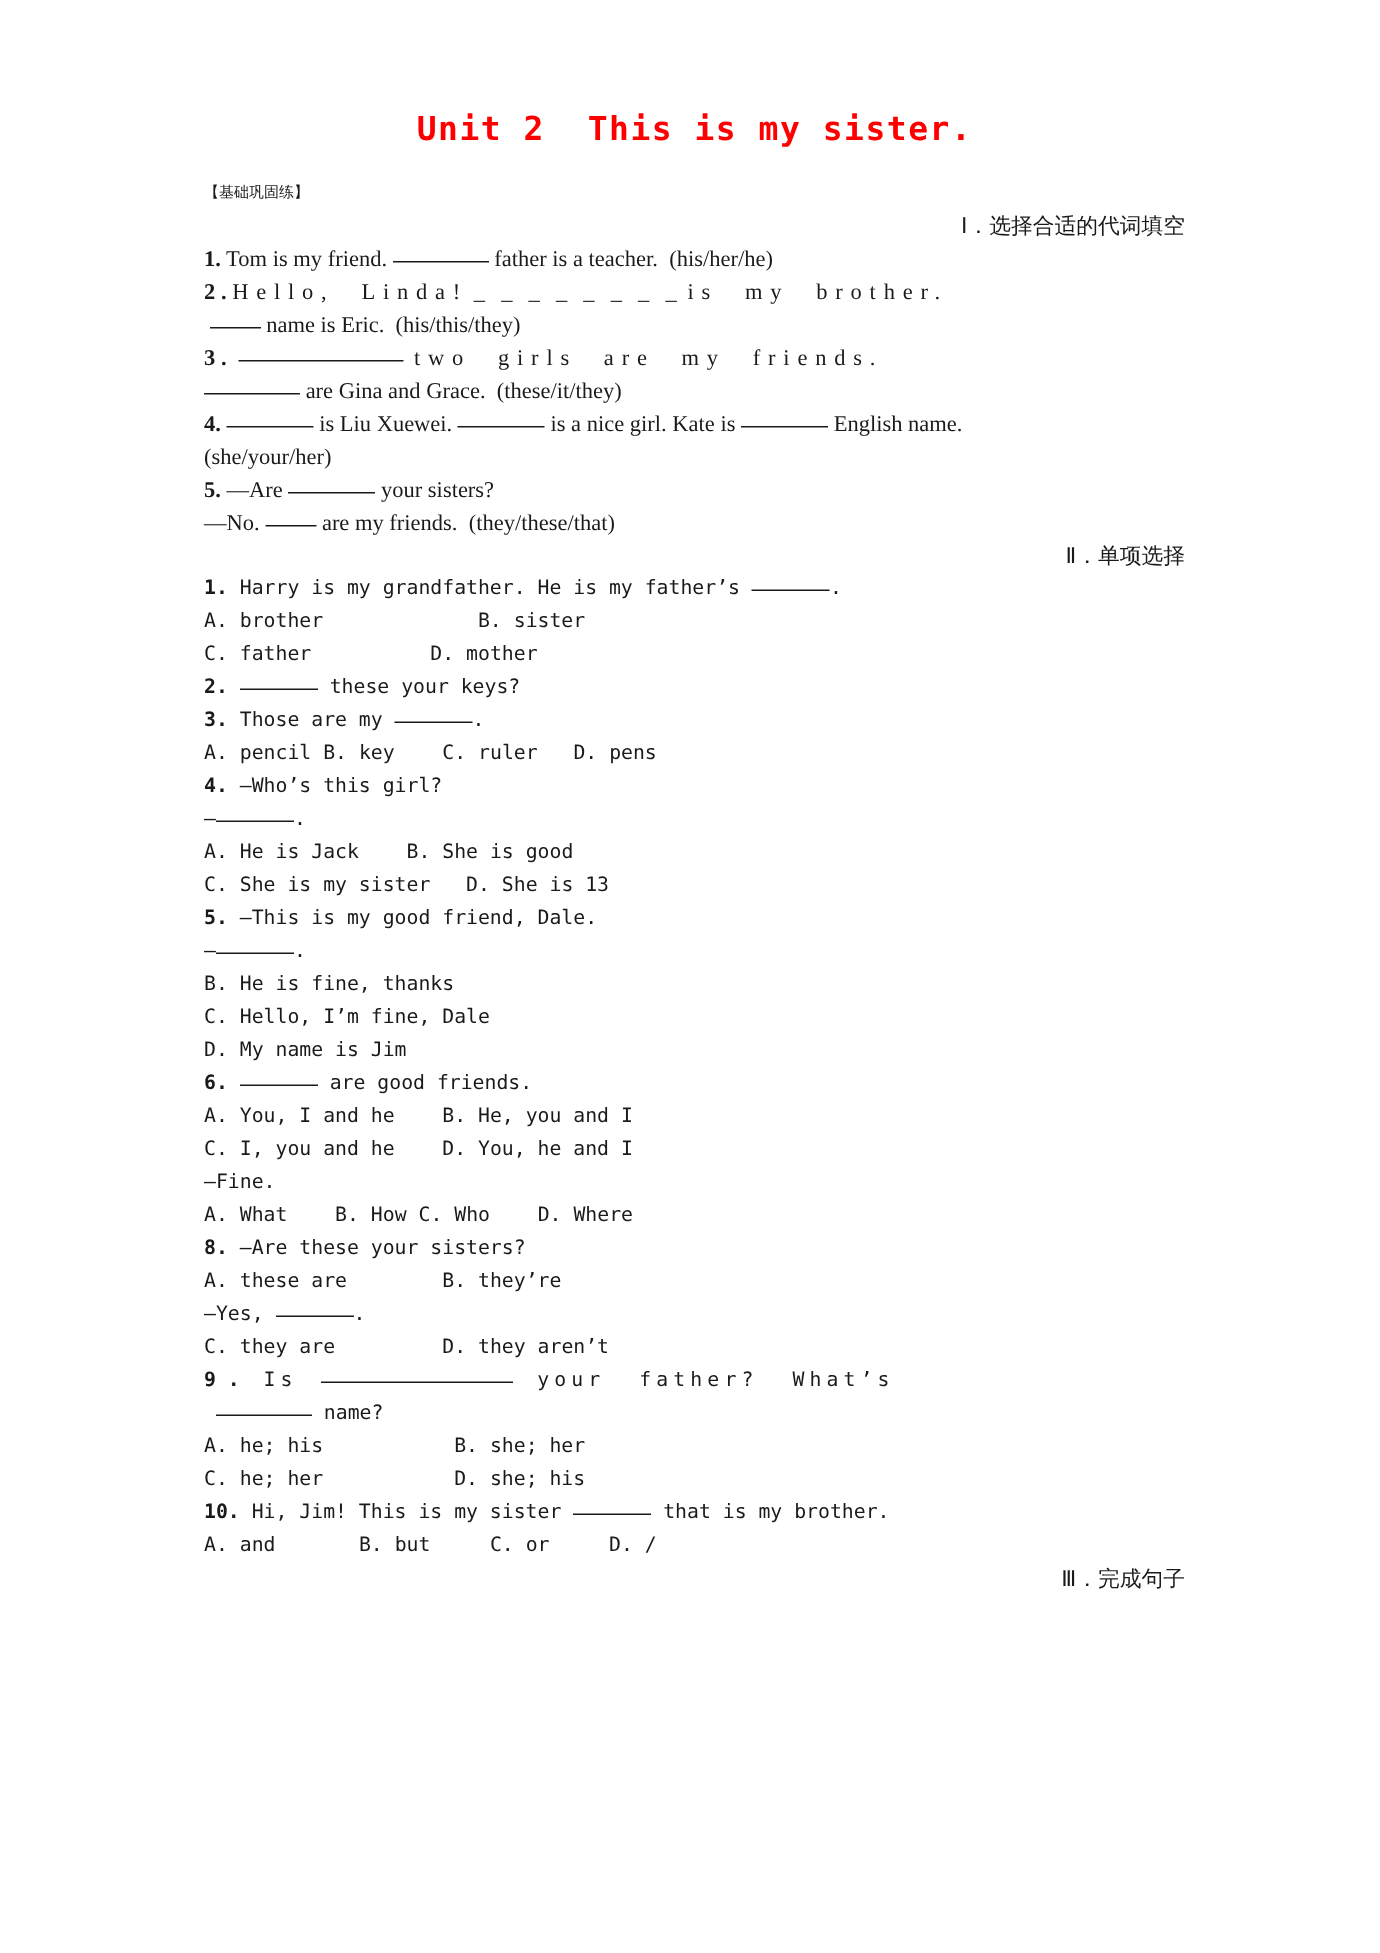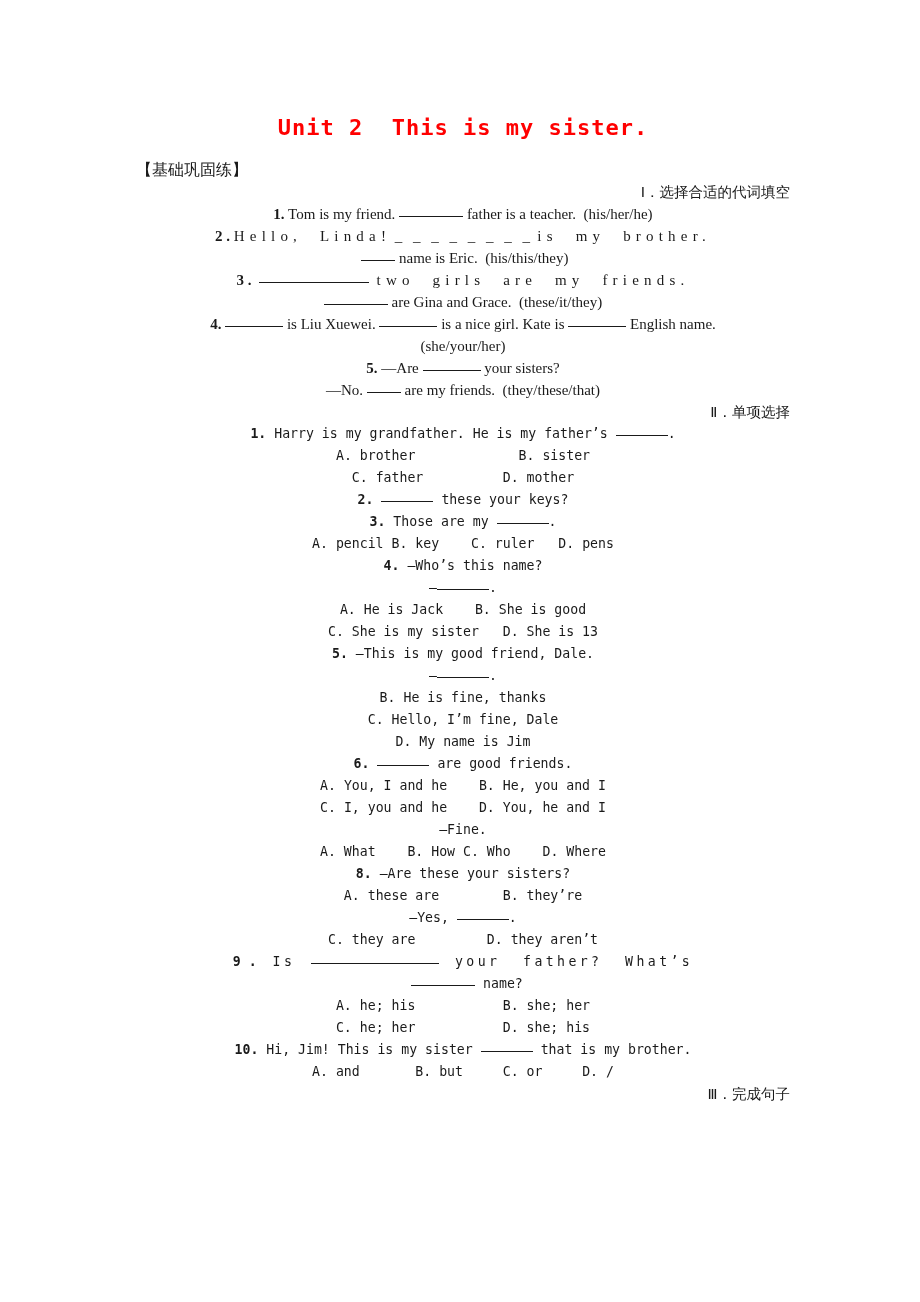--- a/index.html
+++ b/index.html
@@ -28,48 +28,47 @@
   }
   
   .doc-title {
     color: #ff0000;
     font-family: "DejaVu Sans Mono", "Liberation Mono", monospace;
     font-weight: bold;
     font-size: 22px;
     letter-spacing: 1px;
     text-align: center;
     margin: 0;
-    padding-top: 113px;
+    padding-top: 72px;
     line-height: 30px;
     white-space: pre;
   }
   
   .cn-head {
     font-family: "DejaVu Sans", "Liberation Sans", sans-serif;
-    font-size: 16px;
+    font-size: 10px;
     line-height: 22px;
     color: #1a1a1a;
     white-space: pre;
   }
   .cn-head.bracket { margin-top: 16px; }
   .sec-head {
     font-family: "DejaVu Sans", "Liberation Sans", sans-serif;
     font-size: 14.5px;
     line-height: 22px;
     white-space: pre;
     text-align: right;
   }
   
   .ln {
     font-family: "DejaVu Sans Mono", "Liberation Mono", monospace;
     font-size: 13.2px;
     line-height: 22px;
     white-space: pre;
     color: #1a1a1a;
-    text-align: center;
   }
   .ln.serif {
     font-family: "Liberation Serif", "DejaVu Serif", serif;
     font-size: 15px;
   }
   .num {
     font-weight: bold;
   }
   .spread-text {
     letter-spacing: 5.2px;
@@ -122,21 +121,21 @@
 
     <div class="ln"><span class="num">1.</span> <span>Harry is my grandfather. He is my father’s</span> <span class="blank b-sm"></span><span>.</span></div>
     <div class="ln"><span>A.</span> <span>brother</span><span>             </span><span>B.</span> <span>sister</span></div>
     <div class="ln"><span>C.</span> <span>father</span><span>          </span><span>D.</span> <span>mother</span></div>
 
     <div class="ln"><span class="num">2.</span> <span class="blank b-sm"></span> <span>these your keys?</span></div>
 
     <div class="ln"><span class="num">3.</span> <span>Those are my</span> <span class="blank b-sm"></span><span>.</span></div>
     <div class="ln"><span>A.</span> <span>pencil</span><span> </span><span>B.</span> <span>key</span><span>    </span><span>C.</span> <span>ruler</span><span>   </span><span>D.</span> <span>pens</span></div>
 
-    <div class="ln"><span class="num">4.</span> <span>—Who’s this name?</span></div>
+    <div class="ln"><span class="num">4.</span> <span>—Who’s this girl?</span></div>
     <div class="ln"><span>—</span><span class="blank b-sm"></span><span>.</span></div>
     <div class="ln"><span>A.</span> <span>He is Jack</span><span>    </span><span>B.</span> <span>She is good</span></div>
     <div class="ln"><span>C.</span> <span>She is my sister</span><span>   </span><span>D.</span> <span>She is 13</span></div>
 
     <div class="ln"><span class="num">5.</span> <span>—This is my good friend, Dale.</span></div>
     <div class="ln"><span>—</span><span class="blank b-sm"></span><span>.</span></div>
     <div class="ln"><span>B.</span> <span>He is fine, thanks</span></div>
     <div class="ln"><span>C.</span> <span>Hello, I’m fine, Dale</span></div>
     <div class="ln"><span>D.</span> <span>My name is Jim</span></div>
 

